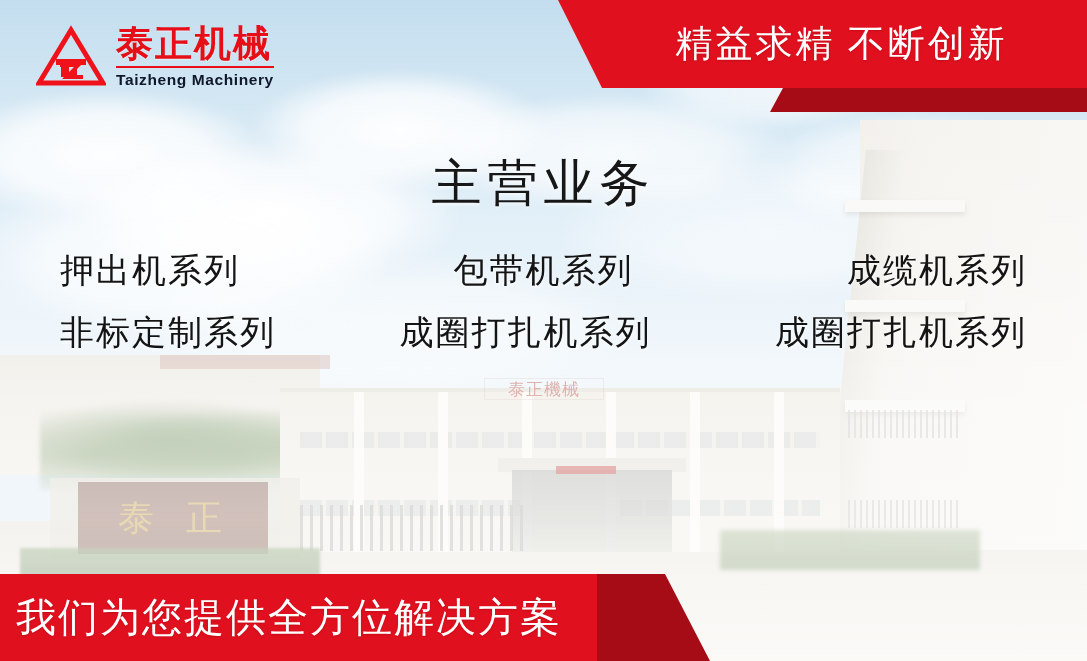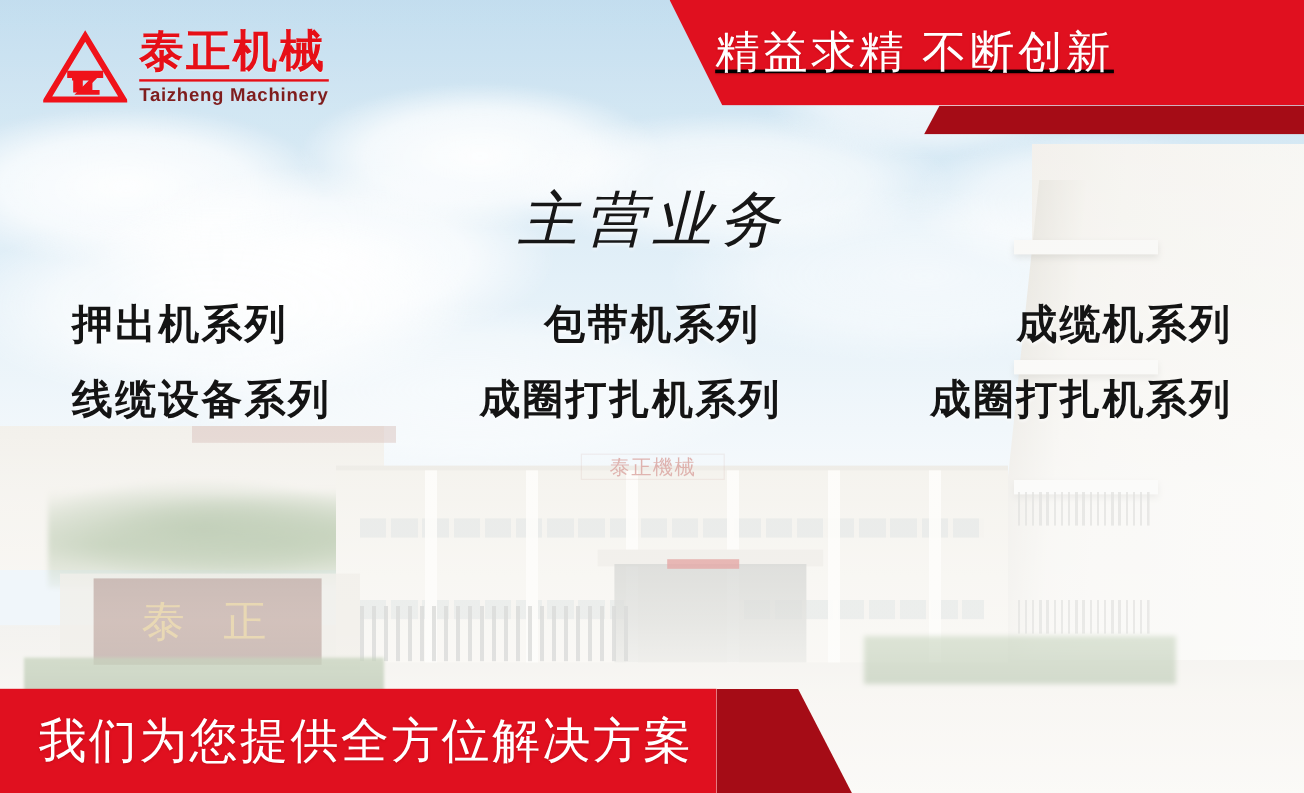--- a/index.html
+++ b/index.html
@@ -205,40 +205,39 @@
     font-weight: bold;
     letter-spacing: 2px;
     line-height: 1.08;
     font-family: "Liberation Serif", "DejaVu Serif", serif;
     text-shadow: 0 1px 1px rgba(255,255,255,.5);
   }
   .logo-rule {
     height: 2px; background: #e60f17; margin: 2px 0 3px 0; width: 100%;
   }
   .logo-en {
-    color: #7f1d1d;
+    color: #0f172a;
     font-size: 15.5px;
     font-weight: bold;
     letter-spacing: .6px;
     font-family: "Liberation Sans", "DejaVu Sans", sans-serif;
   }
 
   
   .ribbon-top {
     position: absolute;
     left: 548px; top: 0; width: 539px; height: 88px;
     background: #e0101f;
     clip-path: polygon(10px 0, 100% 0, 100% 100%, 54px 100%);
     z-index: 5;
   }
   .ribbon-top-inner {
     position: absolute; inset: 0;
-    display: flex; align-items: center; 
+    display: flex; align-items: center; justify-content: center;
     padding-left: 48px;
-    text-decoration: underline;
   }
   .ribbon-top-text {
     color: #ffffff;
     font-size: 37px;
     letter-spacing: 3px;
     white-space: nowrap;
     font-family: "Liberation Serif", "DejaVu Serif", serif;
     text-shadow: 0 1px 2px rgba(120,0,0,.25);
   }
   .ribbon-top-shadow {
@@ -248,61 +247,59 @@
     clip-path: polygon(13px 0, 100% 0, 100% 100%, 0 100%);
     z-index: 5;
   }
 
   
   .headline {
     position: absolute;
     left: 0; top: 150px; width: 1087px;
     text-align: center;
     z-index: 4;
-    font-style: italic;
   }
   .headline-text {
     color: #171717;
     font-size: 50px;
     letter-spacing: 6px;
     font-family: "Liberation Serif", "DejaVu Serif", serif;
     text-shadow: 0 2px 3px rgba(255,255,255,.65);
   }
   .series-grid {
     position: absolute;
     left: 60px; top: 248px; width: 967px;
     z-index: 4;
   }
   .series-row {
     display: flex;
     justify-content: space-between;
     align-items: center;
     margin-bottom: 16px;
-    font-weight: bold;
   }
   .series-item {
     color: #141414;
     font-size: 34px;
     letter-spacing: 2px;
     white-space: nowrap;
     font-family: "Liberation Serif", "DejaVu Serif", serif;
     text-shadow: 0 2px 3px rgba(255,255,255,.7);
   }
 
   
   .ribbon-bottom {
     position: absolute;
     left: 0; top: 574px; width: 597px; height: 87px;
     background: #e0101f;
     z-index: 5;
   }
   .ribbon-bottom-inner {
     position: absolute; inset: 0;
     display: flex; align-items: center;
-    padding-left: 32px;
+    padding-left: 16px;
   }
   .ribbon-bottom-text {
     color: #ffffff;
     font-size: 40px;
     letter-spacing: 2px;
     white-space: nowrap;
     font-family: "Liberation Serif", "DejaVu Serif", serif;
     text-shadow: 0 1px 2px rgba(120,0,0,.25);
   }
   .ribbon-bottom-dark {
@@ -393,21 +390,21 @@
     <span class="headline-text">主营业务</span>
   </div>
 
   <div class="series-grid">
     <div class="series-row">
       <span class="series-item">押出机系列</span>
       <span class="series-item">包带机系列</span>
       <span class="series-item">成缆机系列</span>
     </div>
     <div class="series-row">
-      <span class="series-item">线缆设备系列</span>
+      <span class="series-item">非标定制系列</span>
       <span class="series-item">成圈打扎机系列</span>
       <span class="series-item">成圈打扎机系列</span>
     </div>
   </div>
 
   <div class="ribbon-bottom-dark"></div>
   <div class="ribbon-bottom">
     <div class="ribbon-bottom-inner">
       <span class="ribbon-bottom-text">我们为您提供全方位解决方案</span>
     </div>

